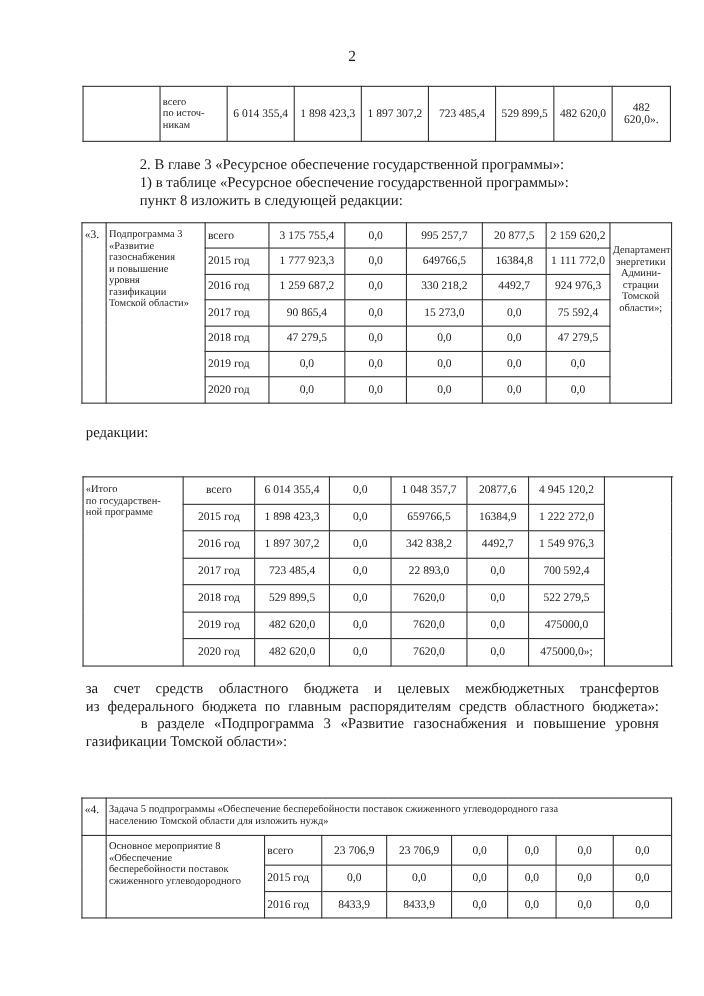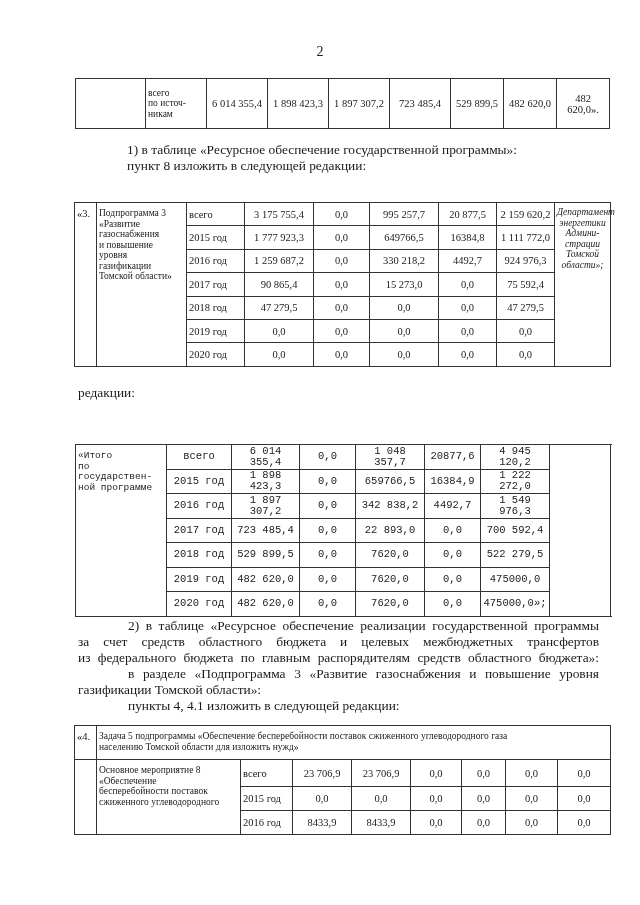--- a/index.html
+++ b/index.html
@@ -47,20 +47,21 @@
     <td class="c">1 897 307,2</td>
     <td class="c">723 485,4</td>
     <td class="c">529 899,5</td>
     <td class="c">482 620,0</td>
     <td class="c">482 620,0».</td>
   </tr>
 </tbody>
   </table>
 
 <div class="para" style="left:127px; top:142px;">
+  <div>2. В главе 3 «Ресурсное обеспечение государственной программы»:</div>
   <div>1) в таблице «Ресурсное обеспечение государственной программы»:</div>
   <div>пункт 8 изложить в следующей редакции:</div>
 </div>
 
 <table style="left:74px; top:202px; width:536px;">
   <colgroup>
     <col style="width:22px">
       <col style="width:90px">
       <col style="width:58px">
       <col style="width:69px">
@@ -81,21 +82,21 @@
           <div>уровня</div>
           <div>газификации</div>
           <div>Томской области»</div>
         </td>
         <td class="l">всего</td>
         <td class="c">3 175 755,4</td>
         <td class="c">0,0</td>
         <td class="c">995 257,7</td>
         <td class="c">20 877,5</td>
         <td class="c">2 159 620,2</td>
-        <td class="c top small" style="padding-top:4px;font-style:italic;" rowspan="7">
+        <td class="c top small" style="padding-top:20px;" rowspan="7">
           <div>Департамент</div>
           <div>энергетики</div>
           <div>Админи-</div>
           <div>страции</div>
           <div>Томской</div>
           <div>области»;</div>
         </td>
       </tr>
       <tr style="height: 23.4px;">
         <td class="l">2015 год</td>
@@ -145,21 +146,21 @@
         <td class="c">0,0</td>
         <td class="c">0,0</td>
       </tr>
     </tbody>
 </table>
 
 <div class="para" style="left:78px; top:385px; width:521px; white-space:normal;">
   <div>редакции:</div>
 </div>
 
-<table style="left:75px; top:444px; width:535px;font-family:Liberation Mono, monospace;">
+<table style="left:75px; top:433px; width:535px;">
   <colgroup>
     <col style="width:91px">
       <col style="width:65px">
       <col style="width:68px">
       <col style="width:56px">
       <col style="width:69px">
       <col style="width:56px">
       <col style="width:69px">
       <col style="width:61px">
   </colgroup>
@@ -223,26 +224,24 @@
         <td class="c">482 620,0</td>
         <td class="c">0,0</td>
         <td class="c">7620,0</td>
         <td class="c">0,0</td>
         <td class="c">475000,0»;</td>
       </tr>
     </tbody>
 </table>
 
 <div class="para" style="left:78px; top:618px; width:521px; white-space:normal;">
-  <div class="just" style="text-indent:50px;">2) в таблице «Ресурсное обеспечение реализации государственной программы</div>
   <div class="just">за счет средств областного бюджета и целевых межбюджетных трансфертов</div>
   <div class="just">из федерального бюджета по главным распорядителям средств областного бюджета»:</div>
   <div class="just" style="text-indent:50px;">в разделе «Подпрограмма 3 «Развитие газоснабжения и повышение уровня</div>
   <div>газификации Томской области»:</div>
-  <div style="text-indent:50px;">пункты 4, 4.1 изложить в следующей редакции:</div>
 </div>
 
 <table style="left:74px; top:725px; width:536px;">
   <colgroup>
     <col style="width:22px">
       <col style="width:144px">
       <col style="width:52px">
       <col style="width:59px">
       <col style="width:59px">
       <col style="width:51px">

